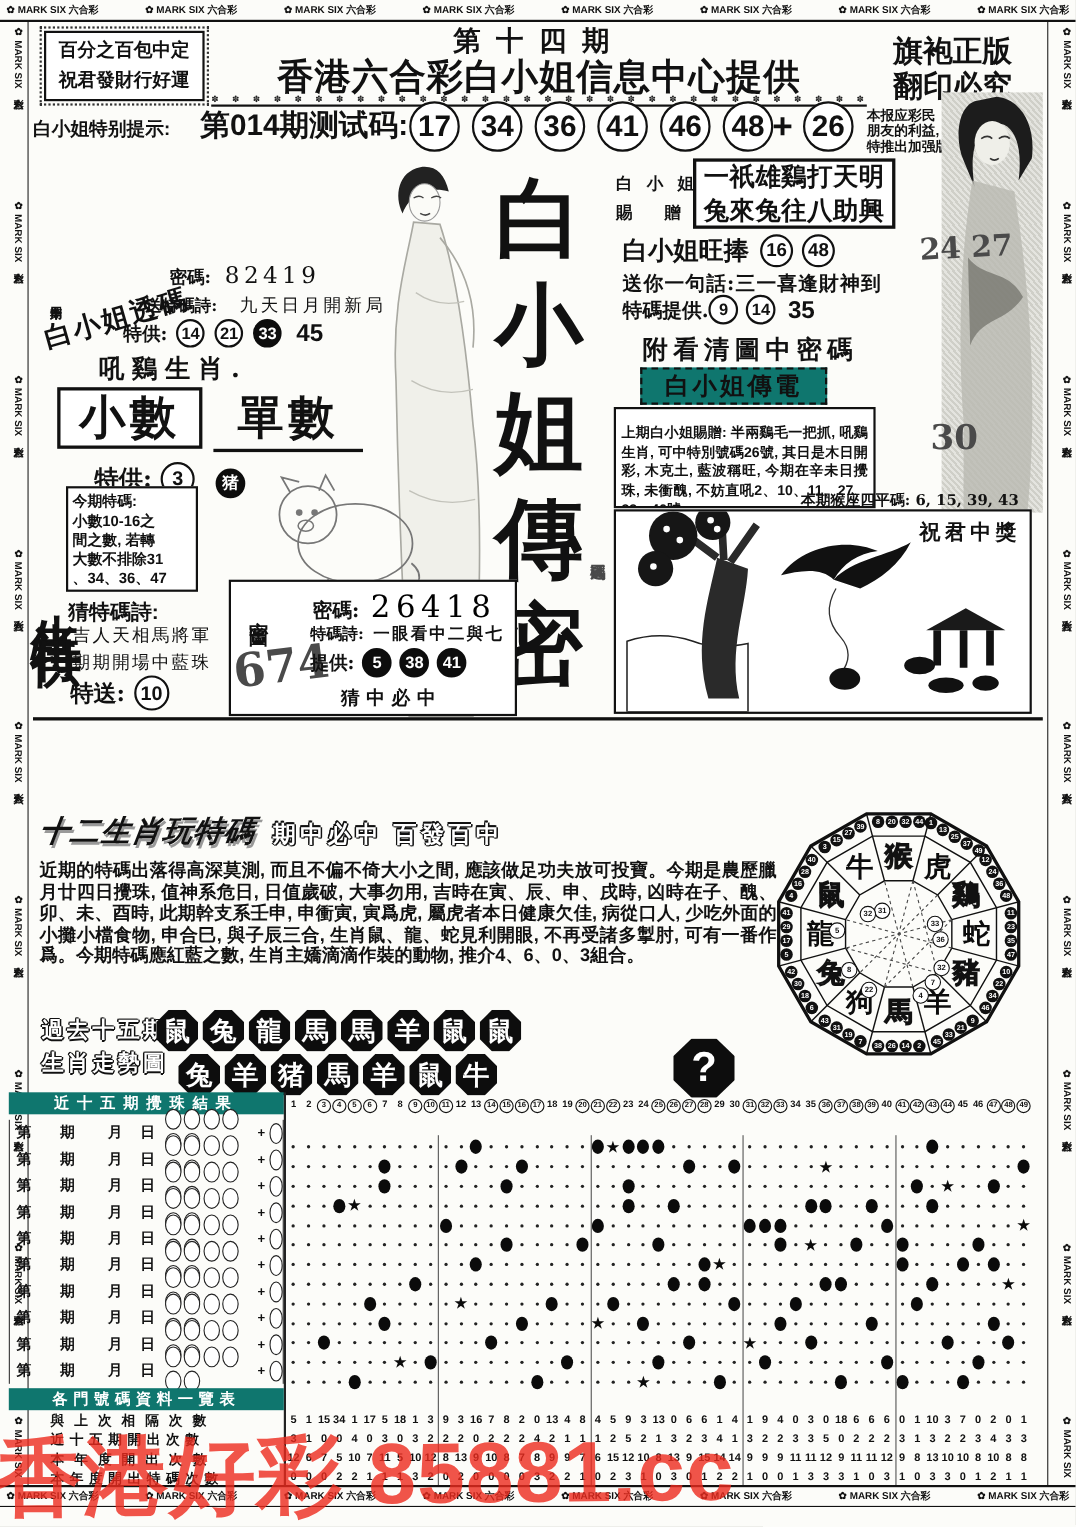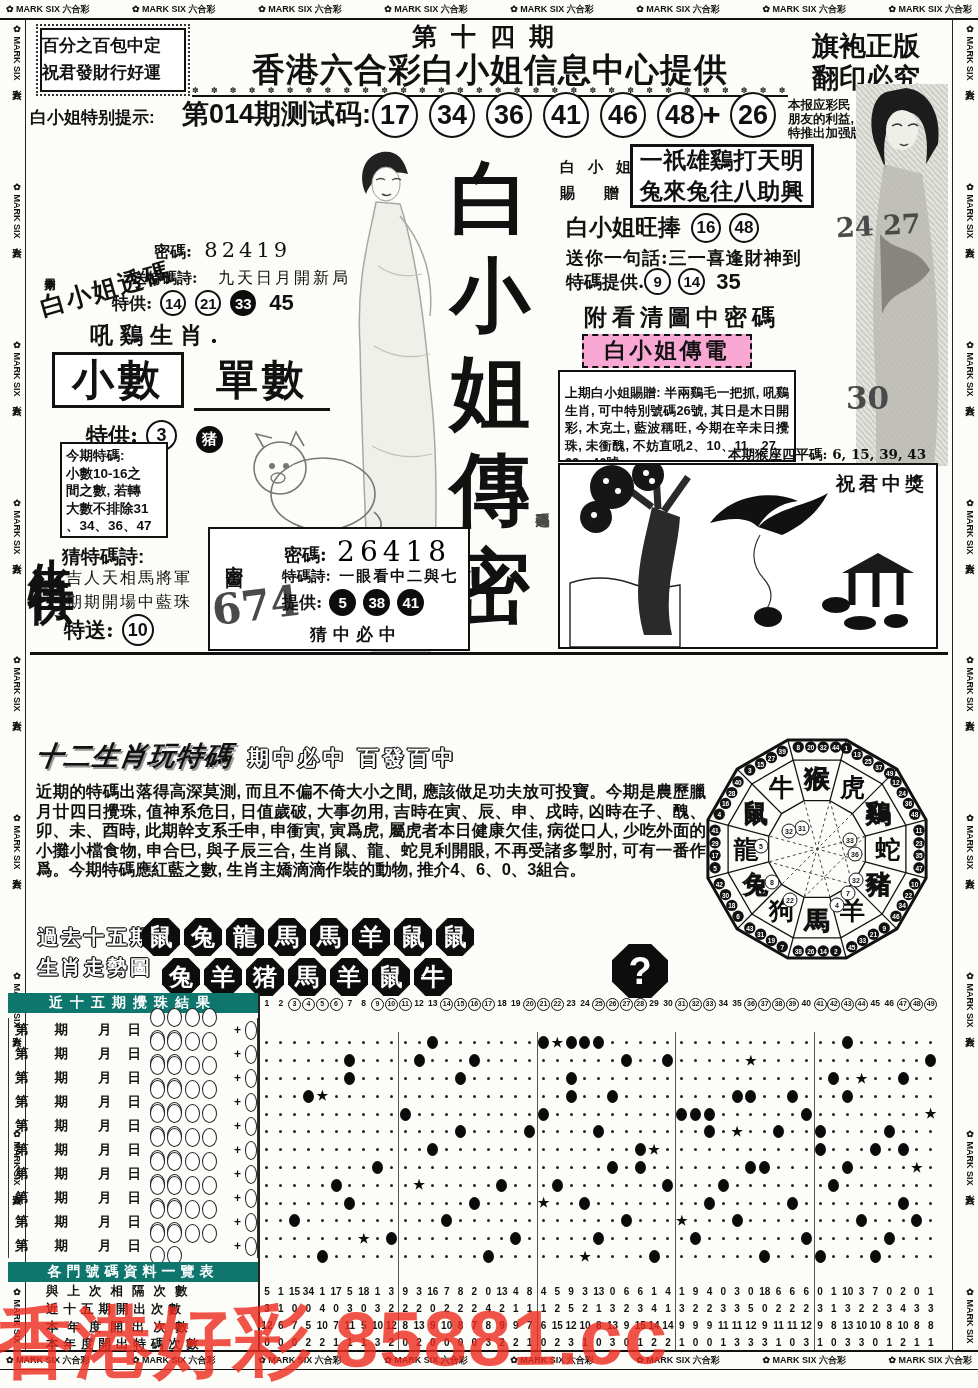--- a/index.html
+++ b/index.html
@@ -17,28 +17,28 @@
 #strip-right{border-left:1.5px solid #222}
 .bseg{margin:0 2px}
 
 .circ{display:inline-flex;align-items:center;justify-content:center;border:2.5px solid #111;border-radius:50%;font-weight:bold;background:#fff;box-sizing:border-box;vertical-align:middle}
 .circ.dark{background:#0d0d0d;color:#fff;border-color:#0d0d0d}
 .circ.big{width:46px;height:46px;font-size:27px;margin-right:11px}
 .circ.s30{width:30px;height:30px;font-size:17px;margin-right:8px}
 .circ.s27{width:27px;height:27px;font-size:15px;margin-right:7px}
 .circ.s24{width:26px;height:26px;font-size:15px;margin-right:9px}
 .plainnum{font-weight:bold;vertical-align:middle}
-.cornerbox{border:2.5px solid #111;outline:2px dotted #333;outline-offset:2px;text-align:left;font-weight:bold;font-size:17px;line-height:27px;background:#fff}
+.cornerbox{border:2.5px solid #111;outline:2px dotted #333;outline-offset:2px;text-align:center;font-weight:bold;font-size:17px;line-height:27px;background:#fff}
 
 .octo{clip-path:polygon(30% 0,70% 0,100% 30%,100% 70%,70% 100%,30% 100%,0 70%,0 30%);background:#0d0d0d;color:#fff;display:inline-flex;align-items:center;justify-content:center;font-weight:bold}
 .octo.sm{width:38px;height:38px;font-size:24px;margin-right:4px}
 .octo.qm{width:56px;height:54px;font-size:38px}
 
 .box{border:2.5px solid #111;background:#fff;box-sizing:border-box}
-.dashbox{border:2.5px dashed #111;background:#f9a8d4;box-sizing:border-box}
+.dashbox{border:2.5px dashed #111;background:#0f766e;box-sizing:border-box}
 
 .bar{background:#0f766e;color:#fff;font-weight:bold;display:flex;align-items:center;justify-content:center}
 .cellrow{display:flex}
 .cell{flex:0 0 13.84px;text-align:center;font-size:8.5px;font-weight:bold;line-height:15px;overflow:visible}
 .cn{display:inline-block;width:11px;height:11px;line-height:10px;border:1px solid #111;border-radius:50%;font-size:7px;font-style:normal;font-weight:bold}
 .grow{display:flex;height:17.8px}
 .gcell{flex:0 0 13.84px;position:relative;text-align:center}
 .gcell.dot::after{content:'';position:absolute;left:50%;top:50%;width:3px;height:3px;margin:-1.5px 0 0 -1.5px;background:#222;border-radius:50%}
 .gcell.bigdot::after{content:'';position:absolute;left:50%;top:50%;width:11px;height:13px;margin:-6.5px 0 0 -5.5px;background:#0b0b0b;border-radius:50%}
 .gcell.star{font-size:13px;line-height:17px;font-weight:bold;color:#0b0b0b}
@@ -194,21 +194,21 @@
     <svg width="186" height="132" viewBox="0 0 186 132">
       <ellipse cx="95" cy="78" rx="52" ry="36" fill="none" stroke="#777" stroke-width="1.6"></ellipse>
       <circle cx="52" cy="52" r="26" fill="none" stroke="#777" stroke-width="1.6"></circle>
       <path d="M36,32 l-8,-14 l16,4 M62,30 l6,-14 l8,14" fill="none" stroke="#777" stroke-width="1.6"></path>
       <circle cx="44" cy="50" r="3" fill="#777"></circle>
         <circle cx="58" cy="50" r="3" fill="#777"></circle>
       <ellipse cx="50" cy="62" rx="7" ry="5" fill="none" stroke="#777" stroke-width="1.4"></ellipse>
       <path d="M70,110 q4,12 12,14 M110,112 q2,12 10,12 M146,96 q10,8 6,18" fill="none" stroke="#777" stroke-width="1.6"></path>
     </svg>
   </div>
-  <div class="abs box" style="left:60px;top:442px;width:108px;height:96px;border-width:2px;padding:3px 4px;font-size:13.5px;font-weight:bold;line-height:17.6px">
+  <div class="abs box" style="left:60px;top:442px;width:120px;height:96px;border-width:2px;padding:3px 4px;font-size:13.5px;font-weight:bold;line-height:17.6px">
     <div>今期特碼:</div>
     <div>小數10-16之</div>
     <div>間之數, 若轉</div>
     <div>大數不排除31</div>
     <div>、34、36、47</div>
   </div>
   <div class="abs b" style="left:62px;top:544px;font-size:19px">猜特碼詩:</div>
   <div class="abs ser" style="left:66px;top:568px;font-size:16px;letter-spacing:2px">吉人天相馬將軍</div>
   <div class="abs ser" style="left:66px;top:592px;font-size:16px;letter-spacing:2px">期期開場中藍珠</div>
   <div class="abs" style="left:64px;top:614px;display:flex;align-items:center">

